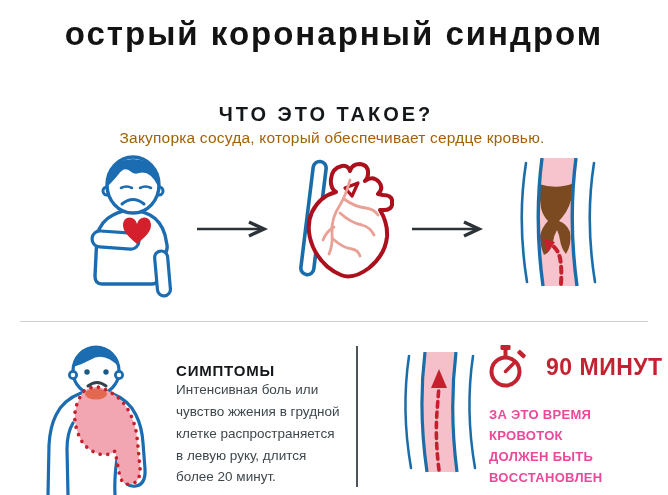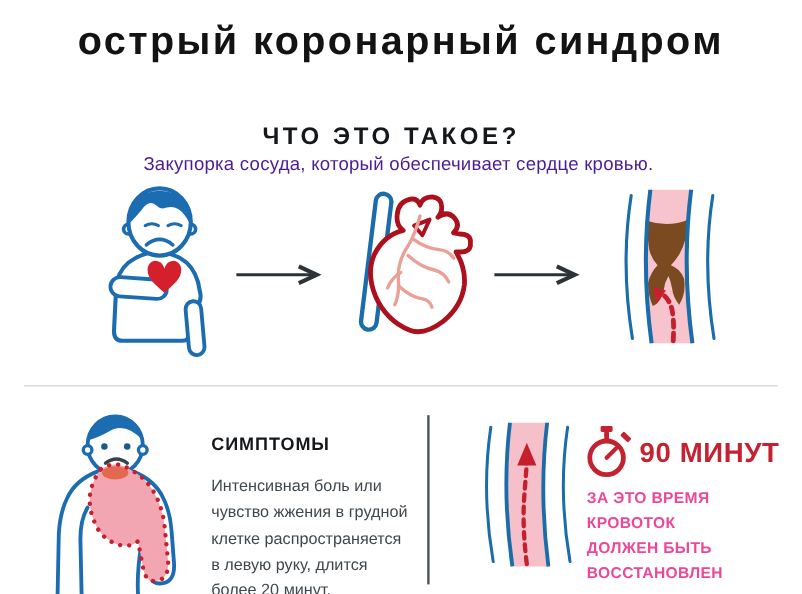--- a/index.html
+++ b/index.html
@@ -11,28 +11,28 @@
   .page-title{
     top:-7px;left:0;right:0;text-align:center;
     font-size:33px;font-weight:bold;letter-spacing:2px;color:#131313;white-space:nowrap;
   }
   .what-heading{
     top:86px;left:0;right:16px;text-align:center;
     font-size:20px;font-weight:bold;letter-spacing:3px;color:#14181b;
   }
   .what-subtitle{
     top:113px;left:0;right:4px;text-align:center;
-    font-size:15.5px;color:#4c1d95;letter-spacing:0.2px;
+    font-size:15.5px;color:#a16207;letter-spacing:0.2px;
   }
   .divider-h{top:321px;left:20px;width:628px;height:1px;background:#cbcfd2;}
   .divider-v{top:346px;left:356px;width:1.5px;height:141px;background:#4d5358;}
   .symptoms-block{left:176px;top:362px;width:166px;}
-  .symptoms-heading{font-size:15px;font-weight:bold;letter-spacing:0.8px;color:#14181b;margin:0 0 15px 0;}
+  .symptoms-heading{font-size:15px;font-weight:bold;letter-spacing:0.8px;color:#14181b;margin:0 0 0 0;}
   .symptoms-body{font-size:13.5px;line-height:1.62;color:#3e474d;margin:0;}
-  .time-row{left:485px;top:354px;display:flex;align-items:center;gap:4px;}
+  .time-row{left:485px;top:344px;display:flex;align-items:center;gap:17px;}
   .time-duration{font-size:23px;font-weight:bold;color:#c32331;letter-spacing:0.5px;white-space:nowrap;}
   .time-body{left:489px;top:404px;width:132px;font-size:13px;font-weight:bold;
     line-height:1.62;color:#ec4899;letter-spacing:0.3px;margin:0;}
   svg{display:block;}
 </style>
 </head>
 <body>
 
 <div class="page">
 

